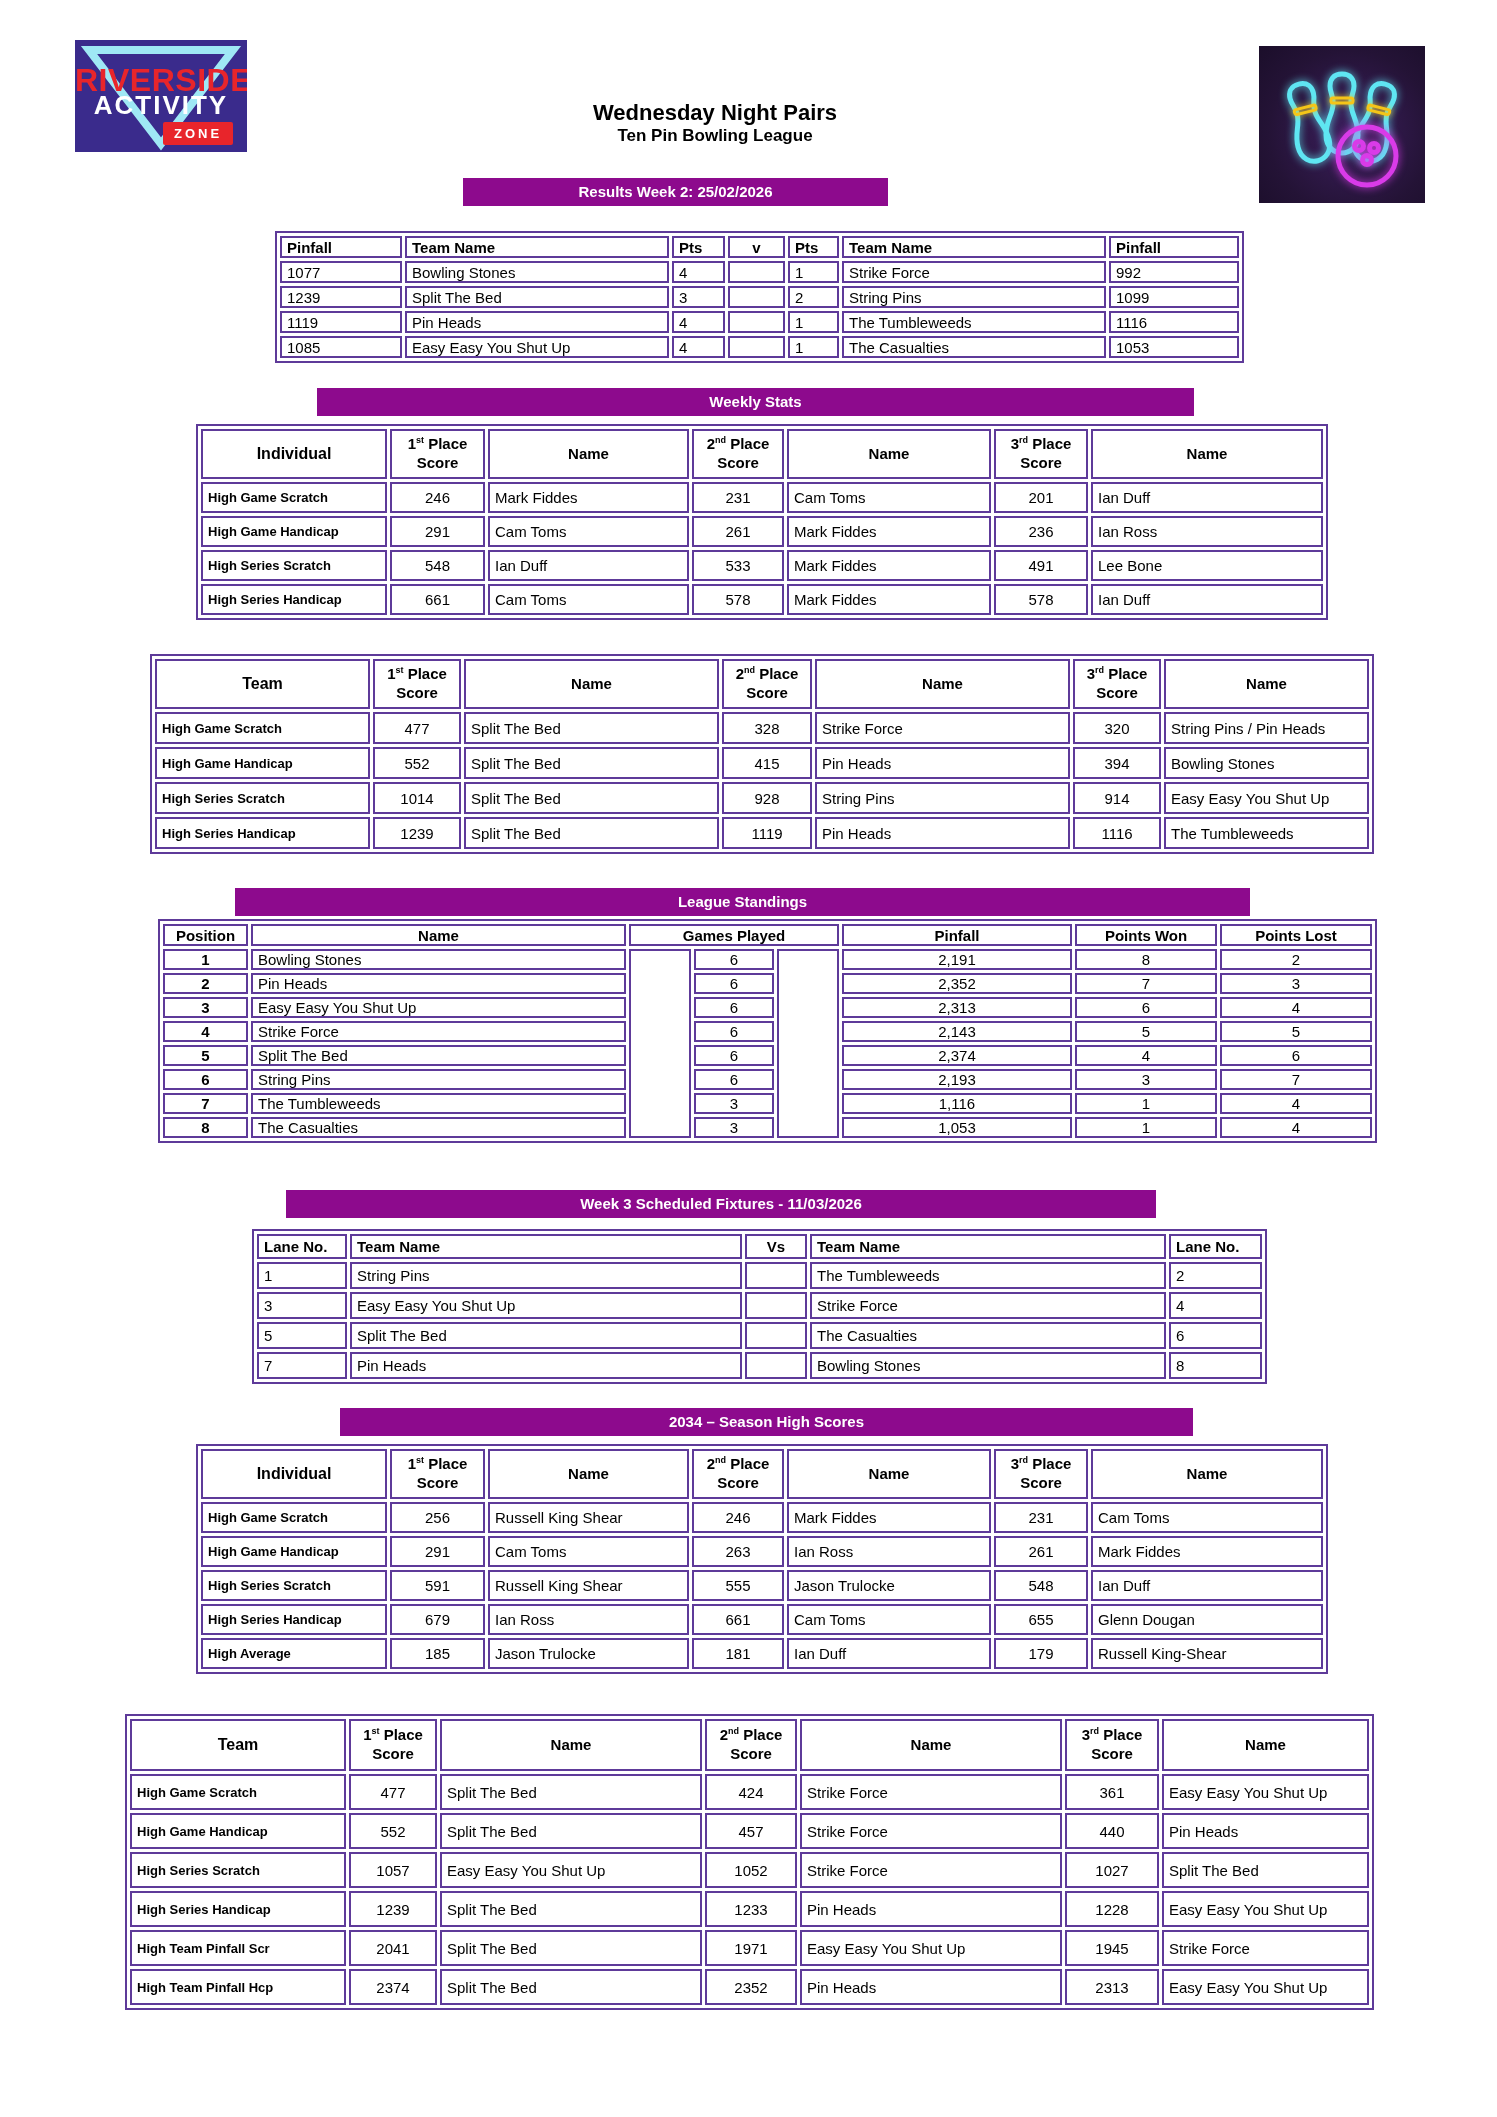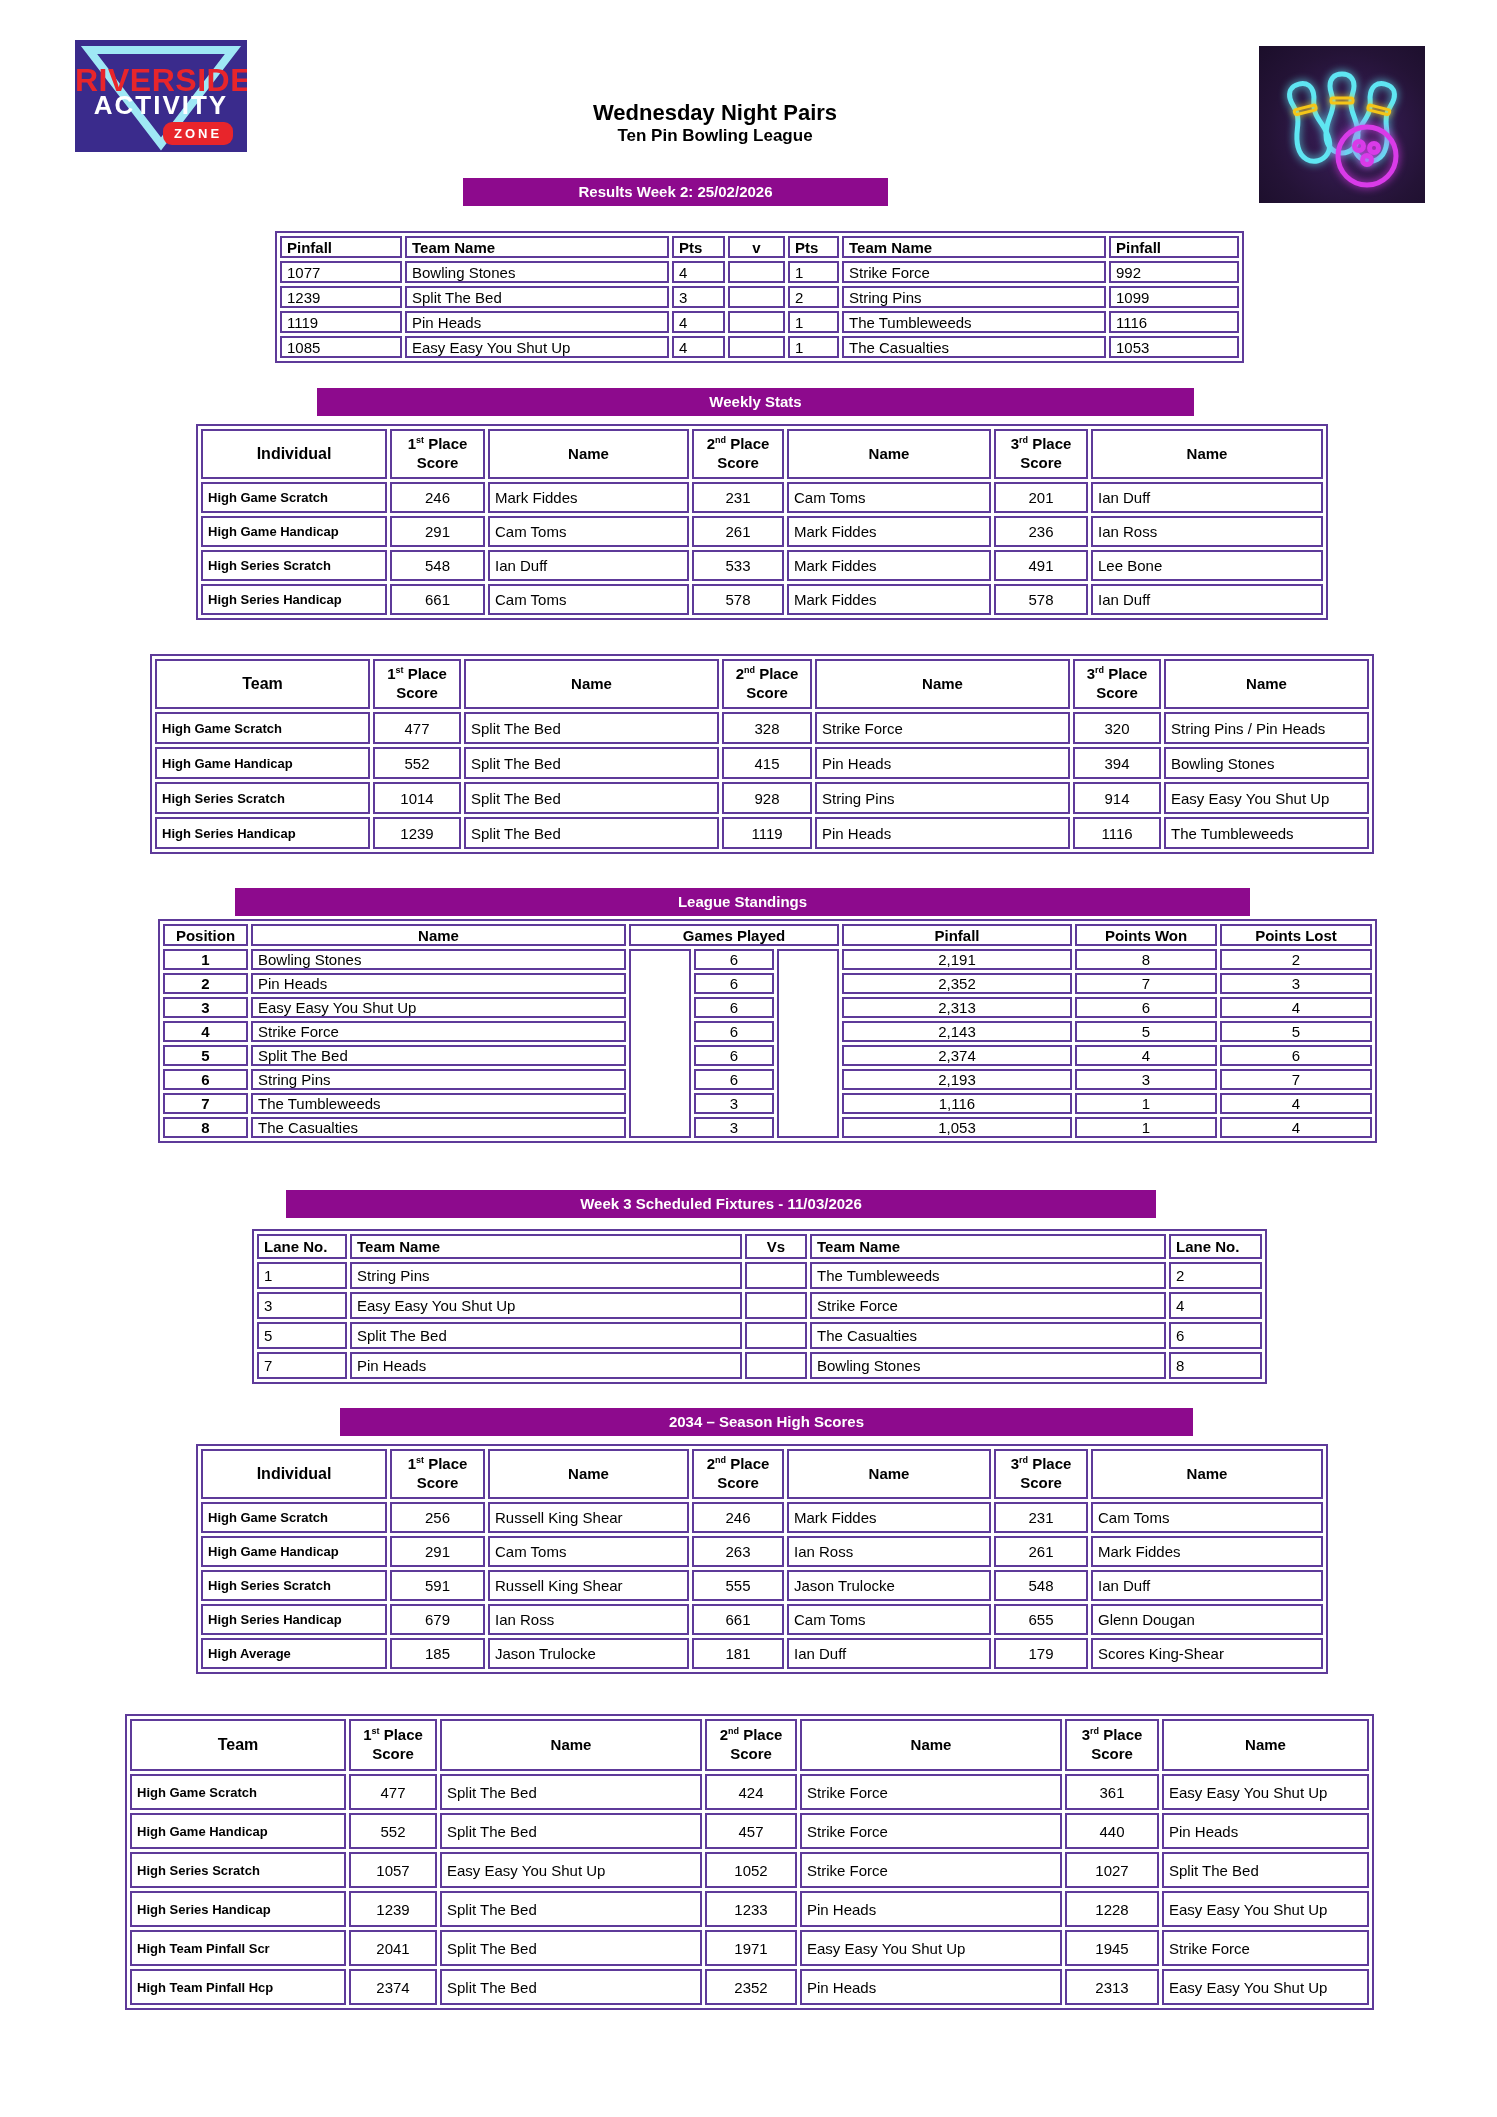--- a/index.html
+++ b/index.html
@@ -8,21 +8,21 @@
   }
   *{box-sizing:border-box;margin:0;padding:0;}
   body{background:#fff;font-family:"Liberation Sans",sans-serif;color:#000;}
   .page{position:relative;width:1497px;height:2117px;background:#fff;overflow:hidden;}
 
   
   .logo{position:absolute;left:75px;top:40px;width:172px;height:112px;background:#3a2b8c;overflow:hidden;}
   .logo svg{position:absolute;left:0;top:0;}
   .logo .l1{position:absolute;top:22px;width:100%;text-align:center;font-weight:bold;font-size:32px;letter-spacing:.5px;color:#e8252b;}
   .logo .l2{position:absolute;top:50px;width:100%;text-align:center;font-weight:bold;font-size:26px;letter-spacing:2px;color:#fff;}
-  .logo .badge{position:absolute;top:82px;left:88px;width:70px;height:23px;background:#e8252b;border-radius:9px;color:#fff;font-weight:bold;font-size:13px;letter-spacing:3px;text-align:center;line-height:23px;}
+  .logo .badge{position:absolute;top:82px;left:88px;width:70px;height:23px;background:#e8252b;border-radius:2px;color:#fff;font-weight:bold;font-size:13px;letter-spacing:3px;text-align:center;line-height:23px;}
   .titlebox{position:absolute;left:400px;top:100px;width:630px;text-align:center;}
   .titlebox .t1{font-size:22px;font-weight:bold;}
   .titlebox .t2{font-size:17px;font-weight:bold;}
   .neon{position:absolute;left:1259px;top:46px;width:166px;height:157px;background:radial-gradient(circle at 55% 55%, #3c1f5e 0%, #241336 65%, #1b0e2a 100%);}
 
   
   .banner{position:absolute;height:28px;background:var(--banner);color:#fff;font-weight:bold;font-size:15px;text-align:center;line-height:28px;}
   .banner-results{left:455px;top:178px;width:425px;margin-left:8px;}
   .banner-weekly{left:317px;top:388px;width:877px;}
   .banner-standings{left:235px;top:888px;width:1015px;}
@@ -508,21 +508,21 @@
           <td class="score">655</td>
           <td>Glenn Dougan</td>
         </tr>
         <tr>
           <td class="rlabel">High Average</td>
           <td class="score">185</td>
           <td>Jason Trulocke</td>
           <td class="score">181</td>
           <td>Ian Duff</td>
           <td class="score">179</td>
-          <td>Scores King-Shear</td>
+          <td>Russell King-Shear</td>
         </tr>
       </tbody>
   </table>
 
   <table class="stats t-steam">
     <colgroup>
         <col style="width:216px">
         <col style="width:88px">
         <col style="width:262px">
         <col style="width:92px">

